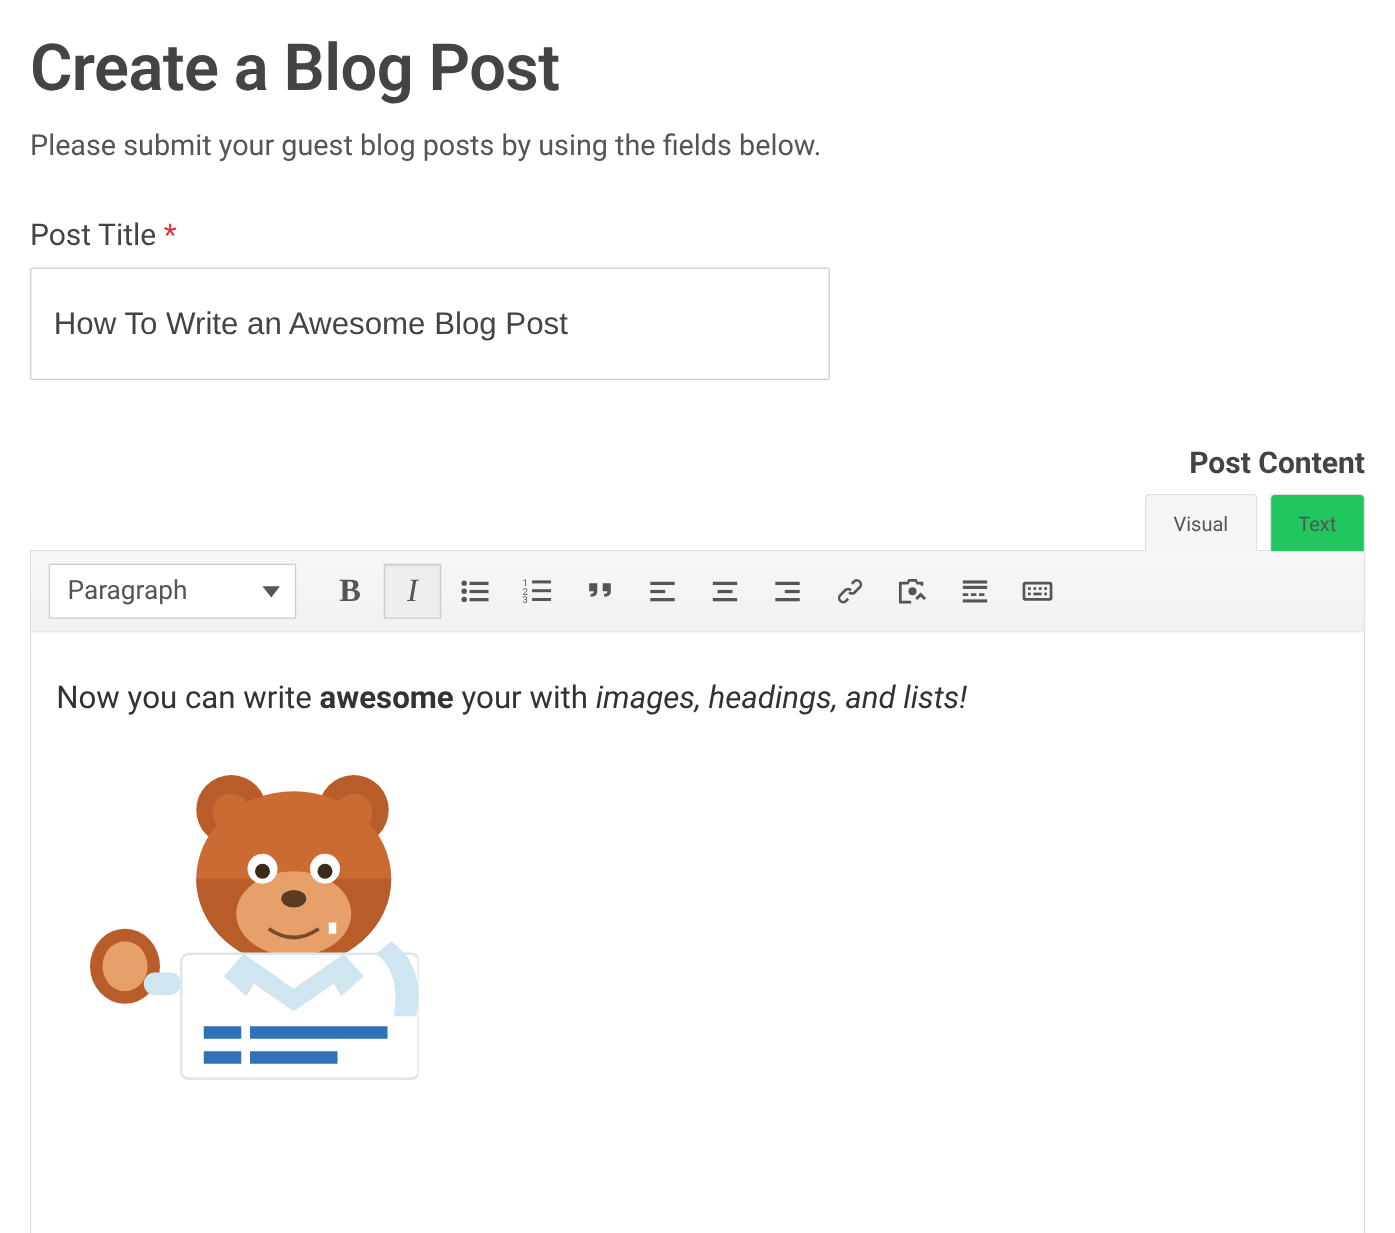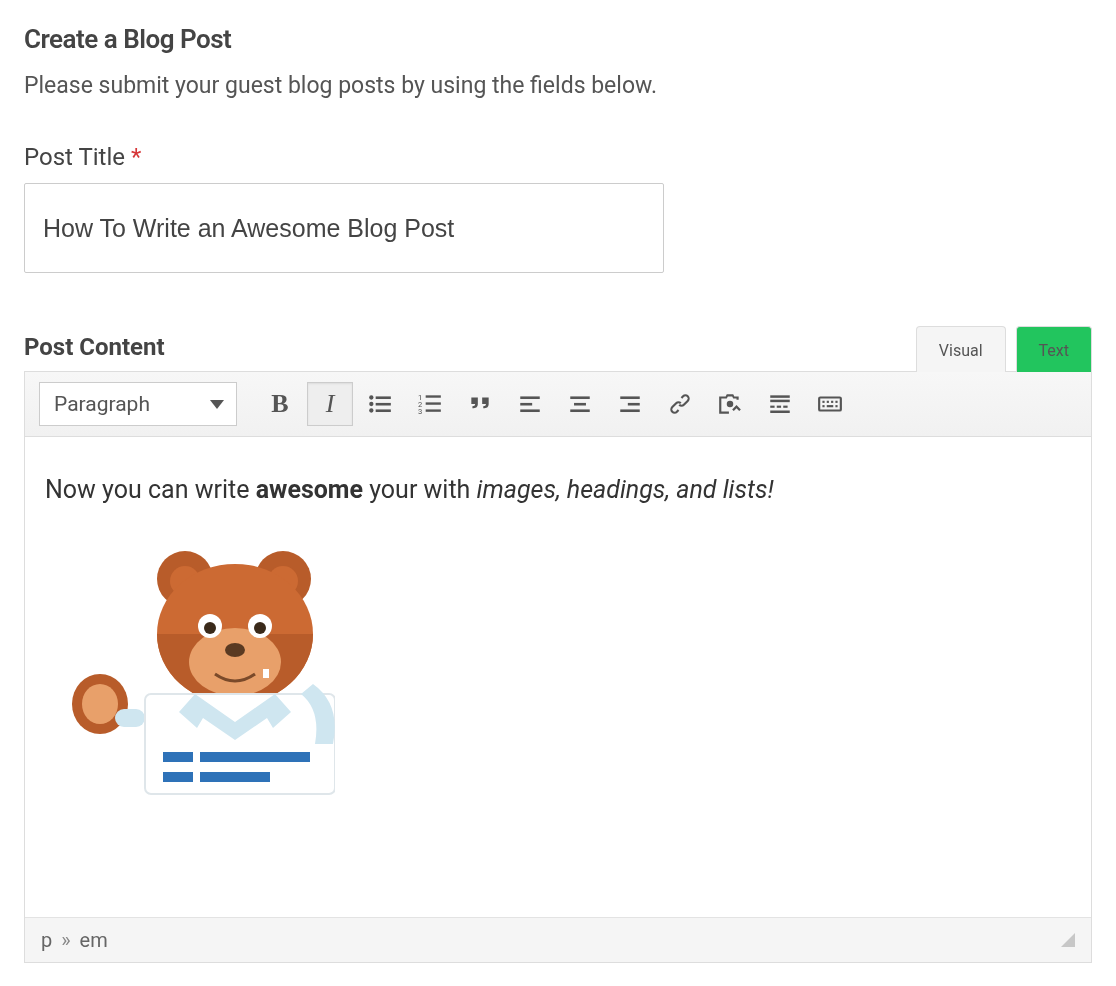--- a/index.html
+++ b/index.html
@@ -5,21 +5,21 @@
   * { box-sizing: border-box; }
   body {
     margin: 0;
     padding: 24px 24px 10px 24px;
     font-family: -apple-system, BlinkMacSystemFont, "Segoe UI", Roboto, "Helvetica Neue", Arial, sans-serif;
     color: #444;
     background: #fff;
     width: 1116px;
   }
   h1.page-title {
-    font-size: 26px;
+    font-size: 52px;
     font-weight: 600;
     margin: 0 0 18px 0;
     color: #444;
     letter-spacing: -0.5px;
   }
   p.page-desc {
     font-size: 23px;
     color: #555;
     margin: 0 0 44px 0;
   }
@@ -39,20 +39,21 @@
     border: 1px solid #ccc;
     border-radius: 2px;
     outline: none;
   }
   .content-block { margin-top: 52px; position: relative; }
   .content-header {
     display: flex;
     justify-content: space-between;
     align-items: flex-end;
     margin-bottom: 0;
+    flex-direction: column;
   }
   .content-label {
     font-size: 24px;
     font-weight: 700;
     color: #444;
     padding-bottom: 10px;
   }
   .tabs { display: flex; gap: 10px; }
   .tab {
     padding: 14px 22px 12px 22px;

